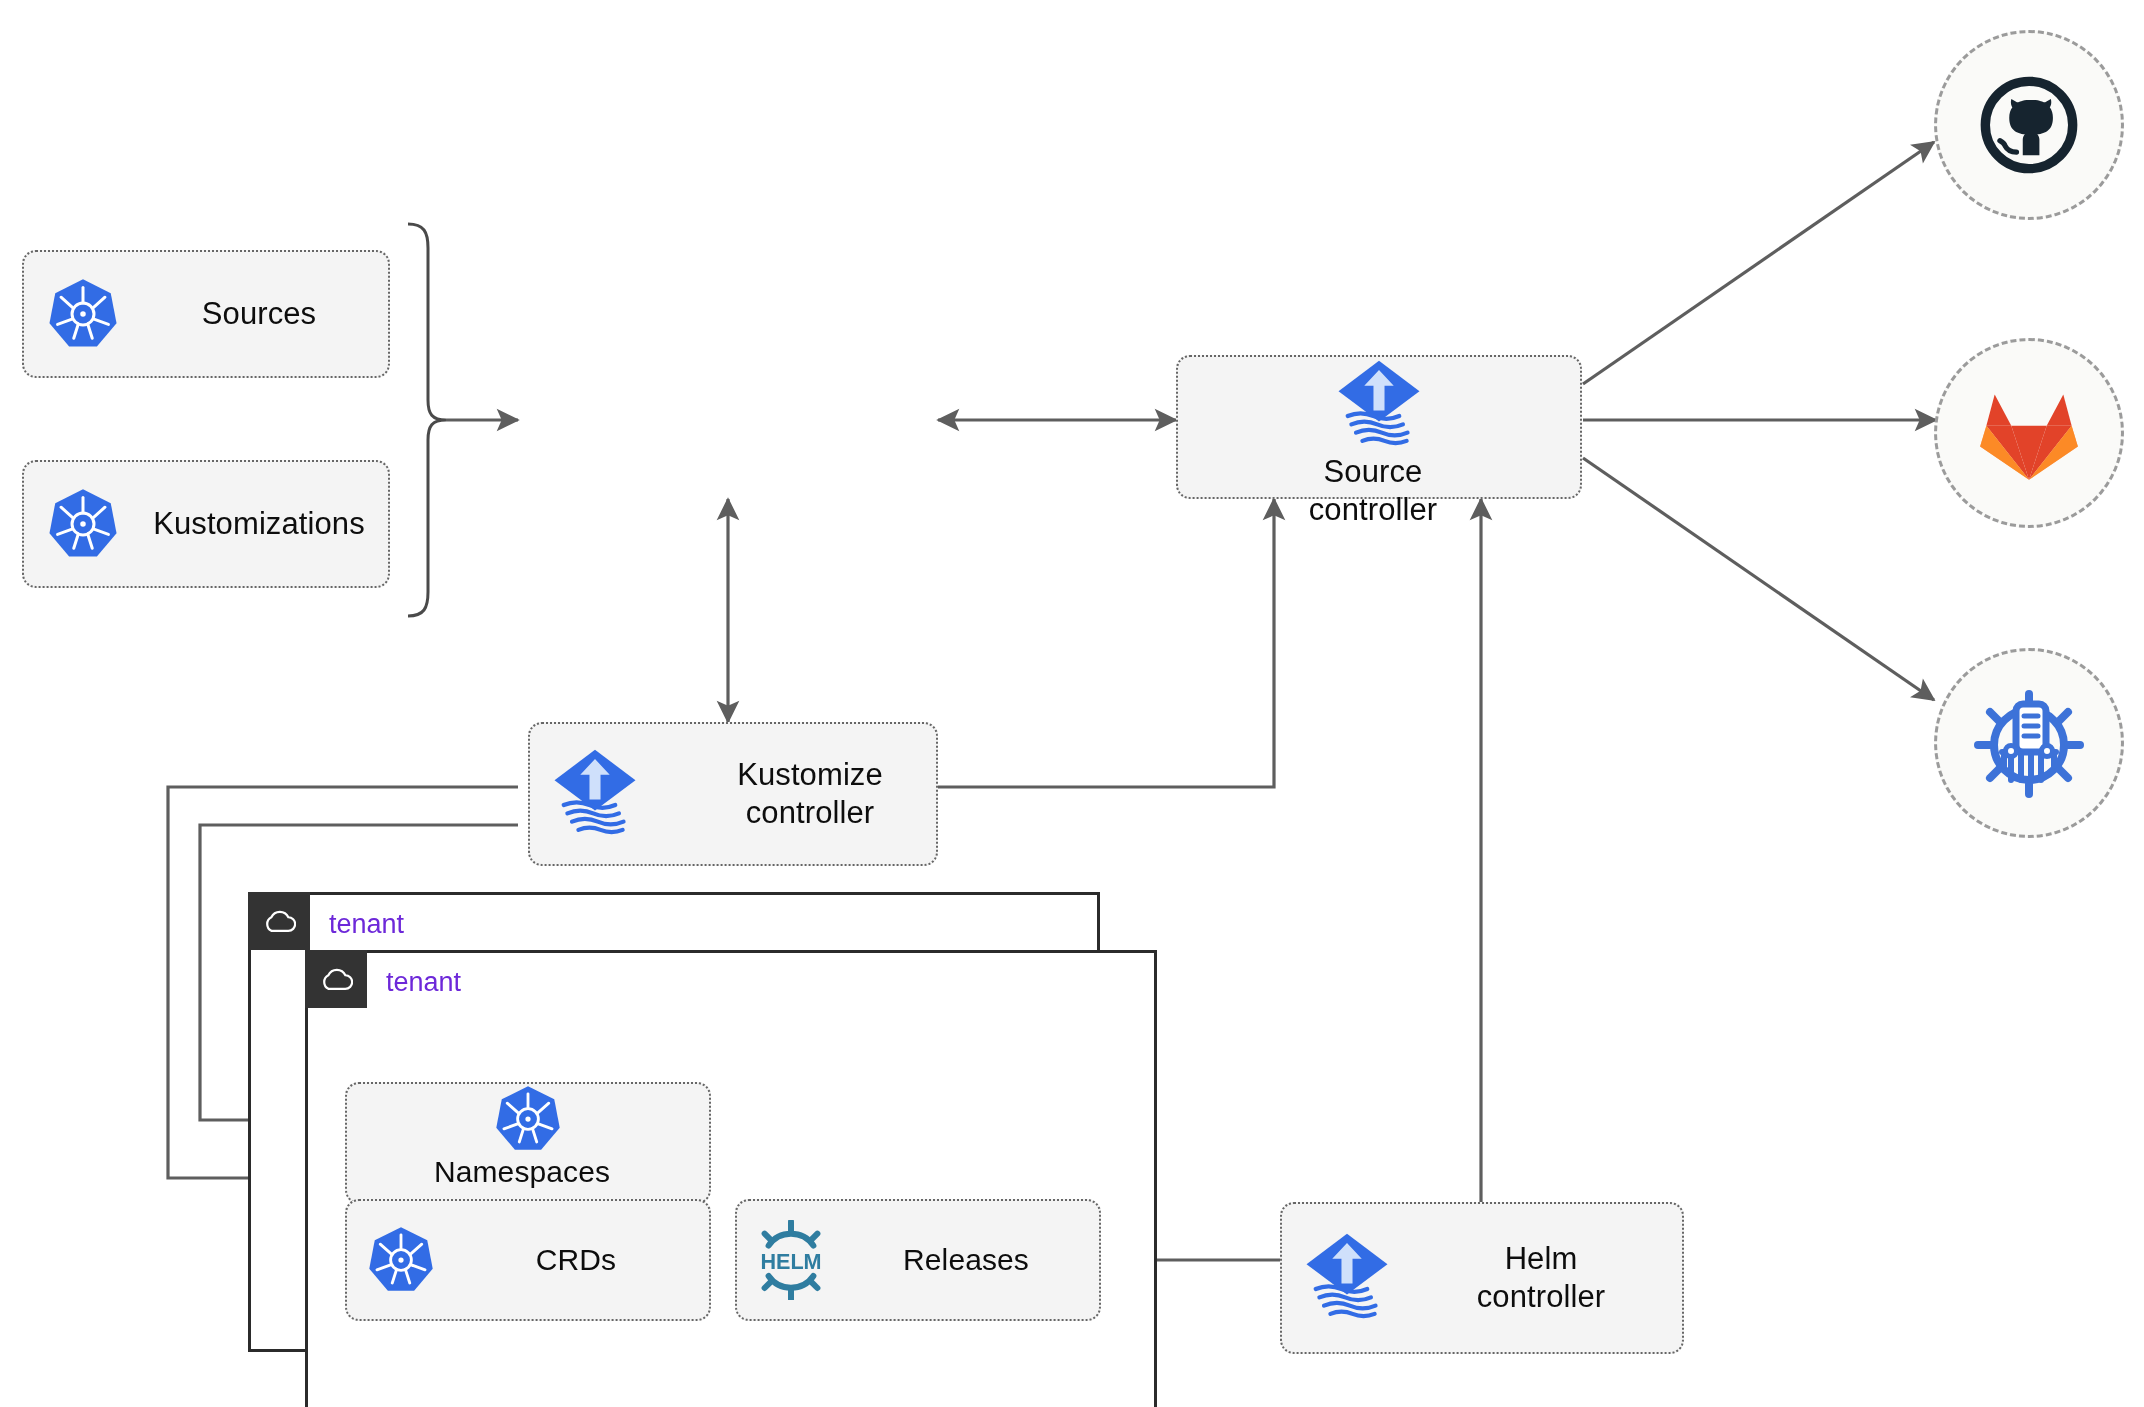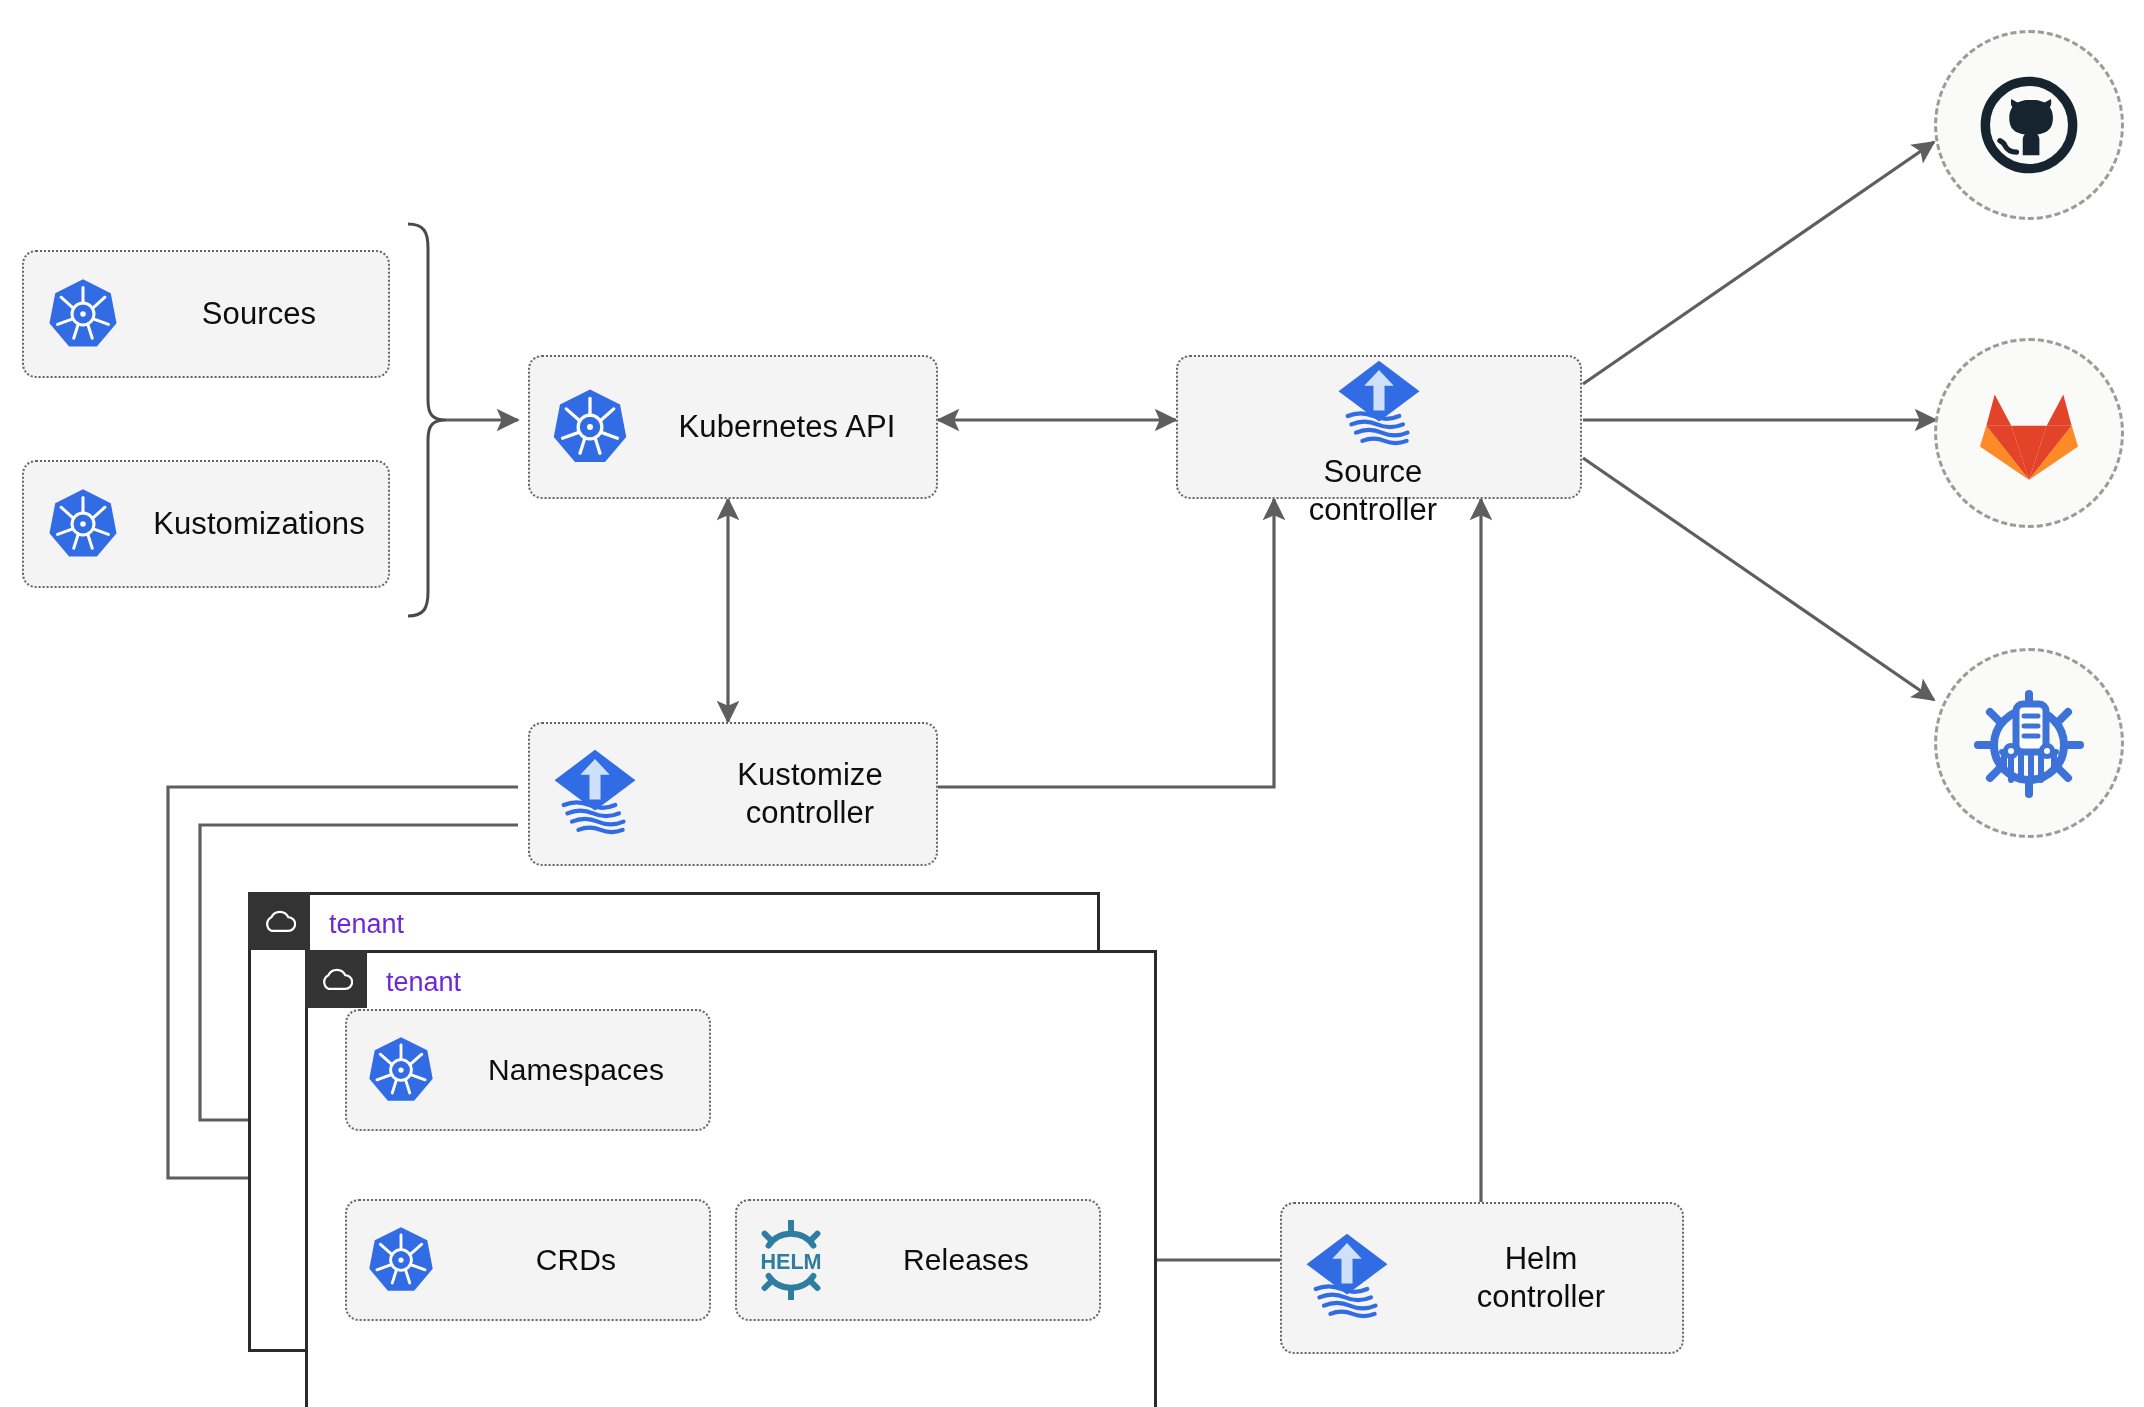--- a/index.html
+++ b/index.html
@@ -168,39 +168,20 @@
             <path d="M36 40.5 L40 53"></path>
           <path d="M28 40.5 L24 53"></path>
             <path d="M22.5 36.5 L10 41"></path>
           <path d="M23.3 26.6 L13 17.5"></path>
         </g>
       </svg>
     </span>
     <span class="lbl">Kustomizations</span>
   </div>
 
-  <div class="node" style="left:528px; top:343px; width:410px; height:144px;">
-    <span class="ico" style="width:120px;">
-      <svg width="80" height="80" viewBox="0 0 64 64">
-        <path fill="#326ce5" d="M32 2 L56 14 L61 40 L44 60 L20 60 L3 40 L8 14 Z"></path>
-        <g fill="none" stroke="#ffffff" stroke-width="2.6" stroke-linecap="round">
-          <circle cx="32" cy="32" r="9.5"></circle>
-          <circle cx="32" cy="32" r="2.4" fill="#ffffff" stroke="none"></circle>
-          <path d="M32 22.5 L32 9"></path>
-            <path d="M40.7 26.6 L51 17.5"></path>
-          <path d="M41.5 36.5 L54 41"></path>
-            <path d="M36 40.5 L40 53"></path>
-          <path d="M28 40.5 L24 53"></path>
-            <path d="M22.5 36.5 L10 41"></path>
-          <path d="M23.3 26.6 L13 17.5"></path>
-        </g>
-      </svg>
-    </span>
-    <span class="lbl">Kubernetes API</span>
-  </div>
 
   <div class="node" style="left:1176px; top:343px; width:406px; height:144px;flex-direction:column;">
     <span class="ico" style="width:130px;">
       <svg width="92" height="96" viewBox="0 0 100 104">
         <path fill="#326ce5" d="M50 4 L94 37 L50 70 L6 37 Z"></path>
         <path fill="#cfe0fb" d="M50 14 L66 31 L56 31 L56 58 L44 58 L44 31 L34 31 Z"></path>
         <g stroke="#326ce5" stroke-width="4.6" fill="none" stroke-linecap="round">
           <path d="M16 64 Q30 58 44 64 Q58 70 72 64"></path>
           <path d="M20 73 Q34 67 48 73 Q62 79 76 73"></path>
           <path d="M25 82 Q39 76 53 82 Q67 88 81 82"></path>
@@ -314,21 +295,21 @@
 
   <div class="tenant" style="left:305px; top:938px; width:852px; height:460px;">
     <div class="tab" style="width:62px;">
       <svg width="38" height="27" viewBox="0 0 40 28">
         <path fill="none" stroke="#ffffff" stroke-width="2.6" d="M11 25 A9 9 0 0 1 11 9 A11 11 0 0 1 31 9 A8 8 0 0 1 31 25 Z"></path>
       </svg>
     </div>
     <span class="tname" style="left:78px;">tenant</span>
   </div>
 
-  <div class="node small" style="left:345px; top:997px; width:366px; height:122px;">
+  <div class="node small" style="left:345px; top:1070px; width:366px; height:122px;flex-direction:column;">
     <span class="ico" style="width:108px;">
       <svg width="70" height="70" viewBox="0 0 64 64">
         <path fill="#326ce5" d="M32 2 L56 14 L61 40 L44 60 L20 60 L3 40 L8 14 Z"></path>
         <g fill="none" stroke="#ffffff" stroke-width="2.6" stroke-linecap="round">
           <circle cx="32" cy="32" r="9.5"></circle>
           <circle cx="32" cy="32" r="2.4" fill="#ffffff" stroke="none"></circle>
           <path d="M32 22.5 L32 9"></path>
             <path d="M40.7 26.6 L51 17.5"></path>
           <path d="M41.5 36.5 L54 41"></path>
             <path d="M36 40.5 L40 53"></path>

